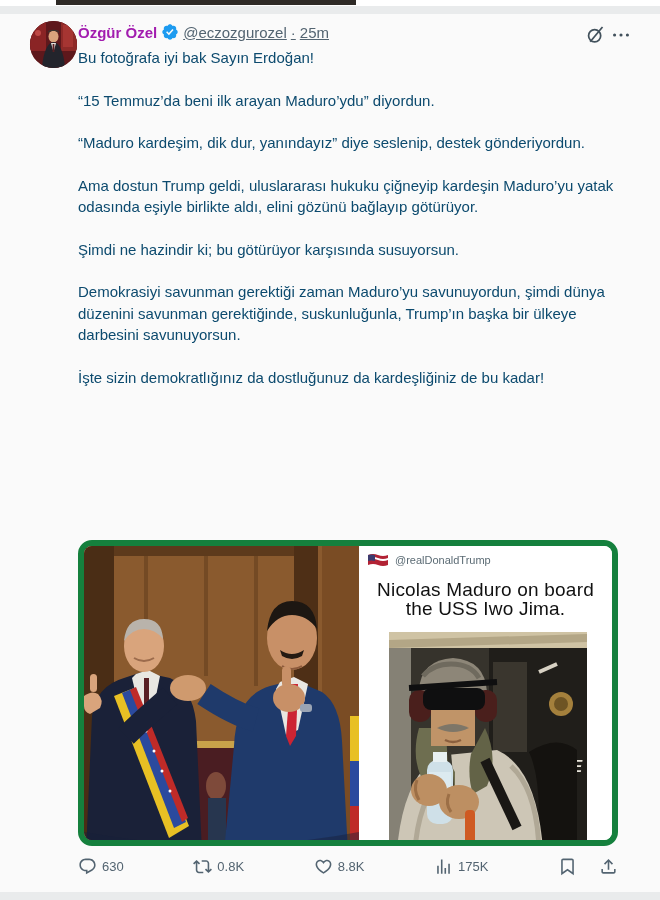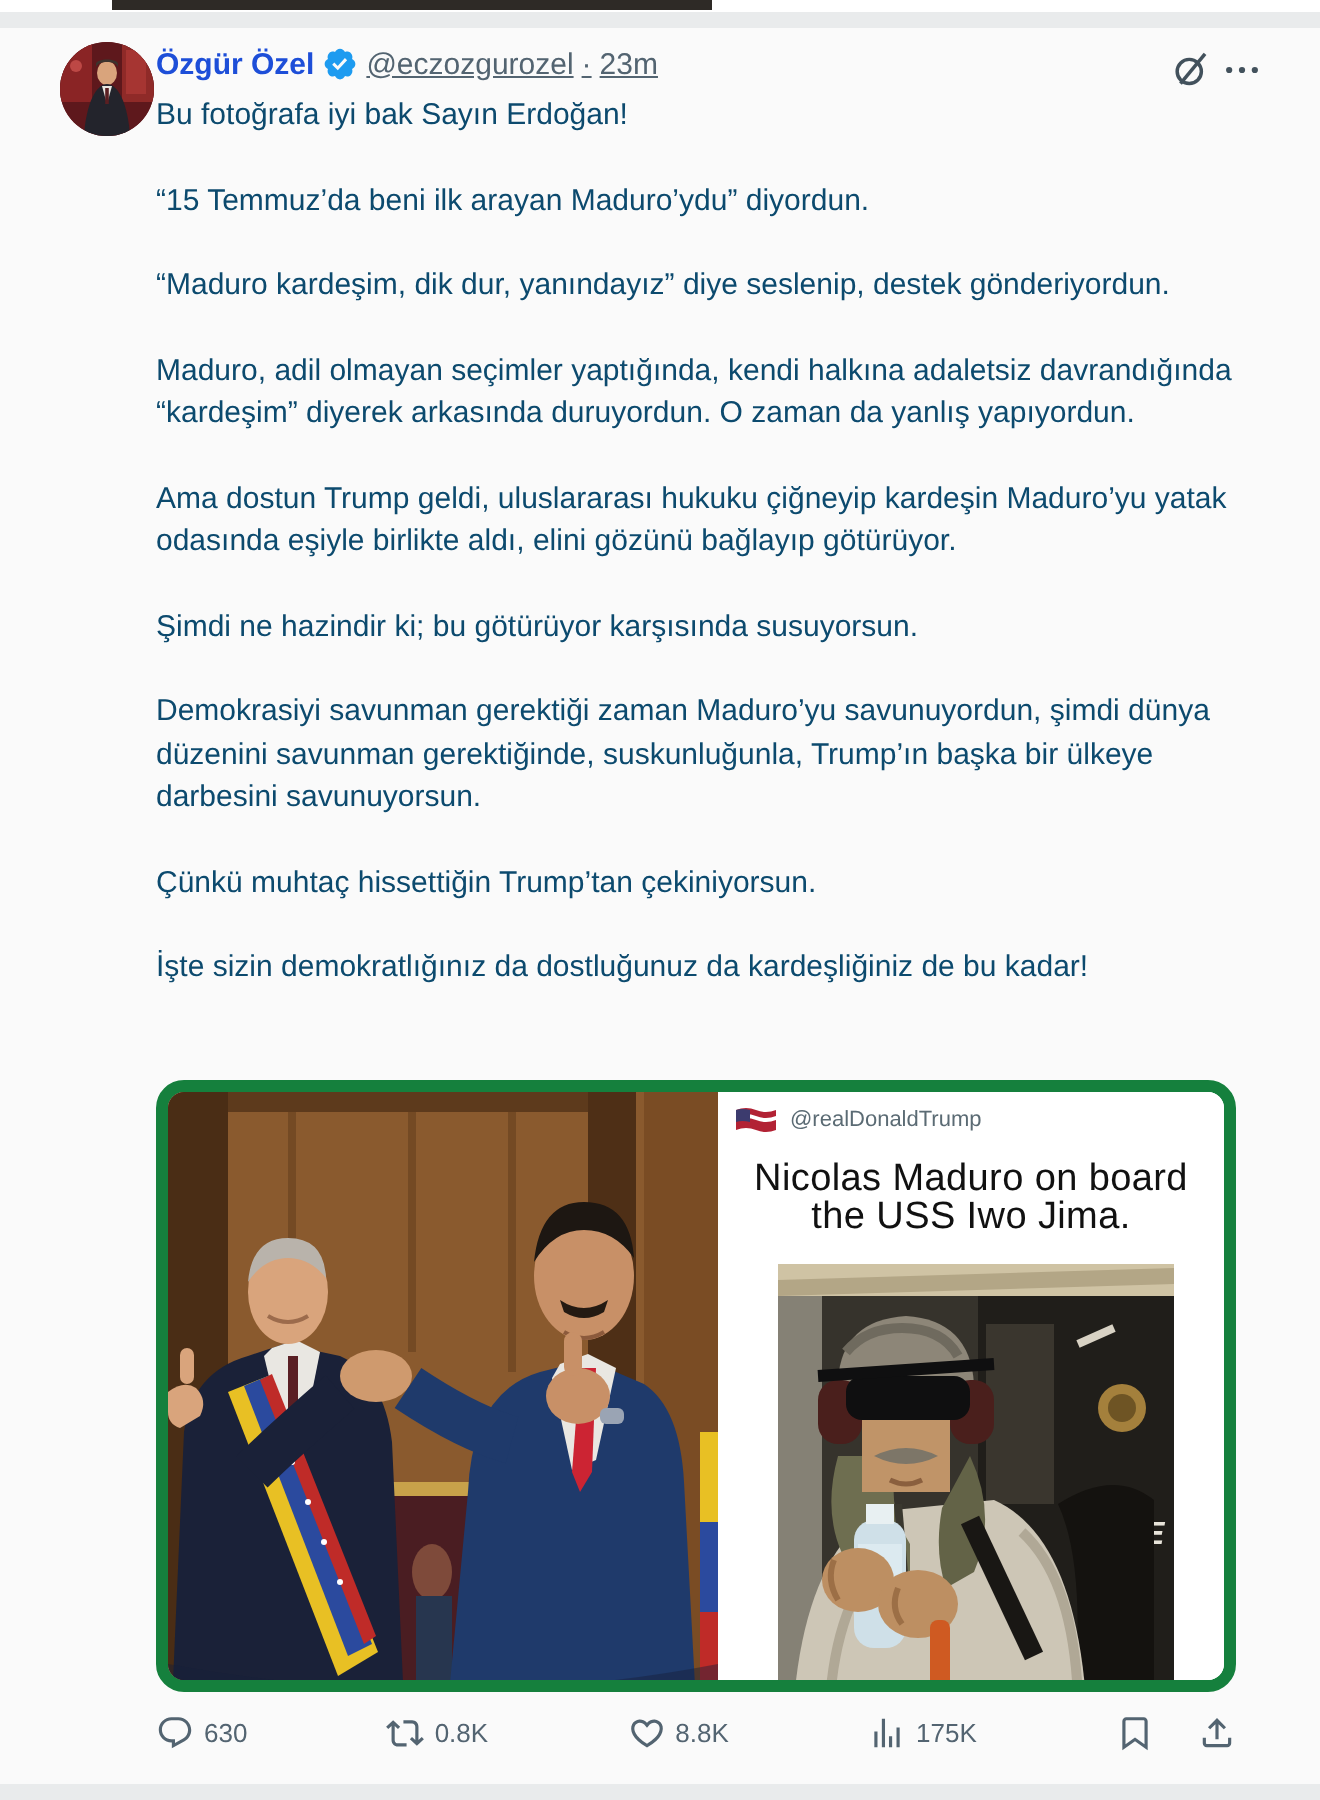--- a/index.html
+++ b/index.html
@@ -9,21 +9,21 @@
   .top-sliver { position:absolute; left:56px; top:0; width:300px; height:5px; background:#2e2a26; }
   .divider-band { position:absolute; left:0; width:660px; height:8px; background:#e9ebec; }
   .divider-top { top:6px; }
   .divider-bottom { top:892px; }
 
   .tweet { position:absolute; left:0; top:14px; width:660px; height:878px; background:#fafafa; }
 
   .avatar { position:absolute; left:30px; top:7px; width:47px; height:47px; border-radius:50%; overflow:hidden; cursor:pointer; background:#6b1b1e; }
 
   .head-row { position:absolute; left:78px; top:8px; width:500px; height:20px; display:flex; align-items:center; gap:4px; font-size:15px; }
-  .name { font-weight:bold; color:#1d4ed8; cursor:pointer; }
+  .name { font-weight:bold; color:#a21caf; cursor:pointer; }
   .badge { width:18px; height:18px; display:inline-block; }
   .meta { color:#536471; cursor:pointer;text-decoration:underline; }
 
   .grok-btn { position:absolute; left:584px; top:10px; width:22px; height:22px; cursor:pointer; }
   .more-btn { position:absolute; left:610px; top:10px; width:26px; height:22px; cursor:pointer; display:flex; align-items:center; }
 
   .body-text { position:absolute; left:78px; top:33px; width:546px; font-size:15px; line-height:21.5px; color:#0c4a6e; }
   .body-text p { margin-bottom:21px; }
 
   .media-card { position:absolute; left:78px; top:526px; width:540px; height:306px; border:6px solid #15803d; border-radius:14px; overflow:hidden; display:flex; background:#ffffff; cursor:pointer; }
@@ -67,46 +67,44 @@
 
   <div class="head-row">
     <span class="name">Özgür Özel</span>
     <span class="badge">
       <svg viewBox="0 0 24 24" width="18" height="18">
           <path fill="#1d9bf0" d="M22.25 12c0-1.43-.88-2.67-2.19-3.34.46-1.39.2-2.9-.81-3.91s-2.52-1.27-3.91-.81c-.66-1.31-1.91-2.19-3.34-2.19s-2.67.88-3.33 2.19c-1.4-.46-2.91-.2-3.92.81s-1.26 2.52-.8 3.91c-1.31.67-2.2 1.91-2.2 3.34s.89 2.67 2.2 3.34c-.46 1.39-.21 2.9.8 3.91s2.52 1.26 3.91.81c.67 1.31 1.91 2.19 3.34 2.19s2.68-.88 3.34-2.19c1.39.45 2.9.2 3.91-.81s1.27-2.52.81-3.91c1.31-.67 2.19-1.91 2.19-3.34zm-11.71 4.2L6.8 12.46l1.41-1.42 2.26 2.26 4.8-5.23 1.47 1.36-6.2 6.77z"></path>
         </svg>
     </span>
     <span class="meta">@eczozgurozel</span>
     <span class="meta">·</span>
-    <span class="meta">23m</span>
+    <span class="meta">25m</span>
   </div>
 
   <div class="grok-btn">
     <svg viewBox="0 0 24 24" width="22" height="22" fill="none" stroke="#42515c" stroke-width="1.9">
       <circle cx="11.6" cy="12.8" r="6.6"></circle>
       <path d="M6.8 19.4 20.2 3.2"></path>
     </svg>
   </div>
   <div class="more-btn">
     <svg viewBox="0 0 24 24" width="22" height="22" fill="#42515c">
       <circle cx="5" cy="12" r="1.7"></circle>
         <circle cx="12" cy="12" r="1.7"></circle>
         <circle cx="19" cy="12" r="1.7"></circle>
     </svg>
   </div>
 
   <div class="body-text">
       <p>Bu fotoğrafa iyi bak Sayın Erdoğan!</p>
       <p>“15 Temmuz’da beni ilk arayan Maduro’ydu” diyordun.</p>
       <p>“Maduro kardeşim, dik dur, yanındayız” diye seslenip, destek gönderiyordun.</p>
-      <p>Maduro, adil olmayan seçimler yaptığında, kendi halkına adaletsiz davrandığında “kardeşim” diyerek arkasında duruyordun. O zaman da yanlış yapıyordun.</p>
       <p>Ama dostun Trump geldi, uluslararası hukuku çiğneyip kardeşin Maduro’yu yatak odasında eşiyle birlikte aldı, elini gözünü bağlayıp götürüyor.</p>
       <p>Şimdi ne hazindir ki; bu götürüyor karşısında susuyorsun.</p>
       <p>Demokrasiyi savunman gerektiği zaman Maduro’yu savunuyordun, şimdi dünya düzenini savunman gerektiğinde, suskunluğunla, Trump’ın başka bir ülkeye darbesini savunuyorsun.</p>
-      <p>Çünkü muhtaç hissettiğin Trump’tan çekiniyorsun.</p>
       <p>İşte sizin demokratlığınız da dostluğunuz da kardeşliğiniz de bu kadar!</p>
     </div>
 
   <div class="media-card">
 
     <div class="media-left">
       <svg width="275" height="306" viewBox="0 0 275 306" preserveAspectRatio="none">
 
         <rect width="275" height="306" fill="#8a5a2e"></rect>
         <rect x="0" y="0" width="30" height="306" fill="#4a2d15"></rect>

